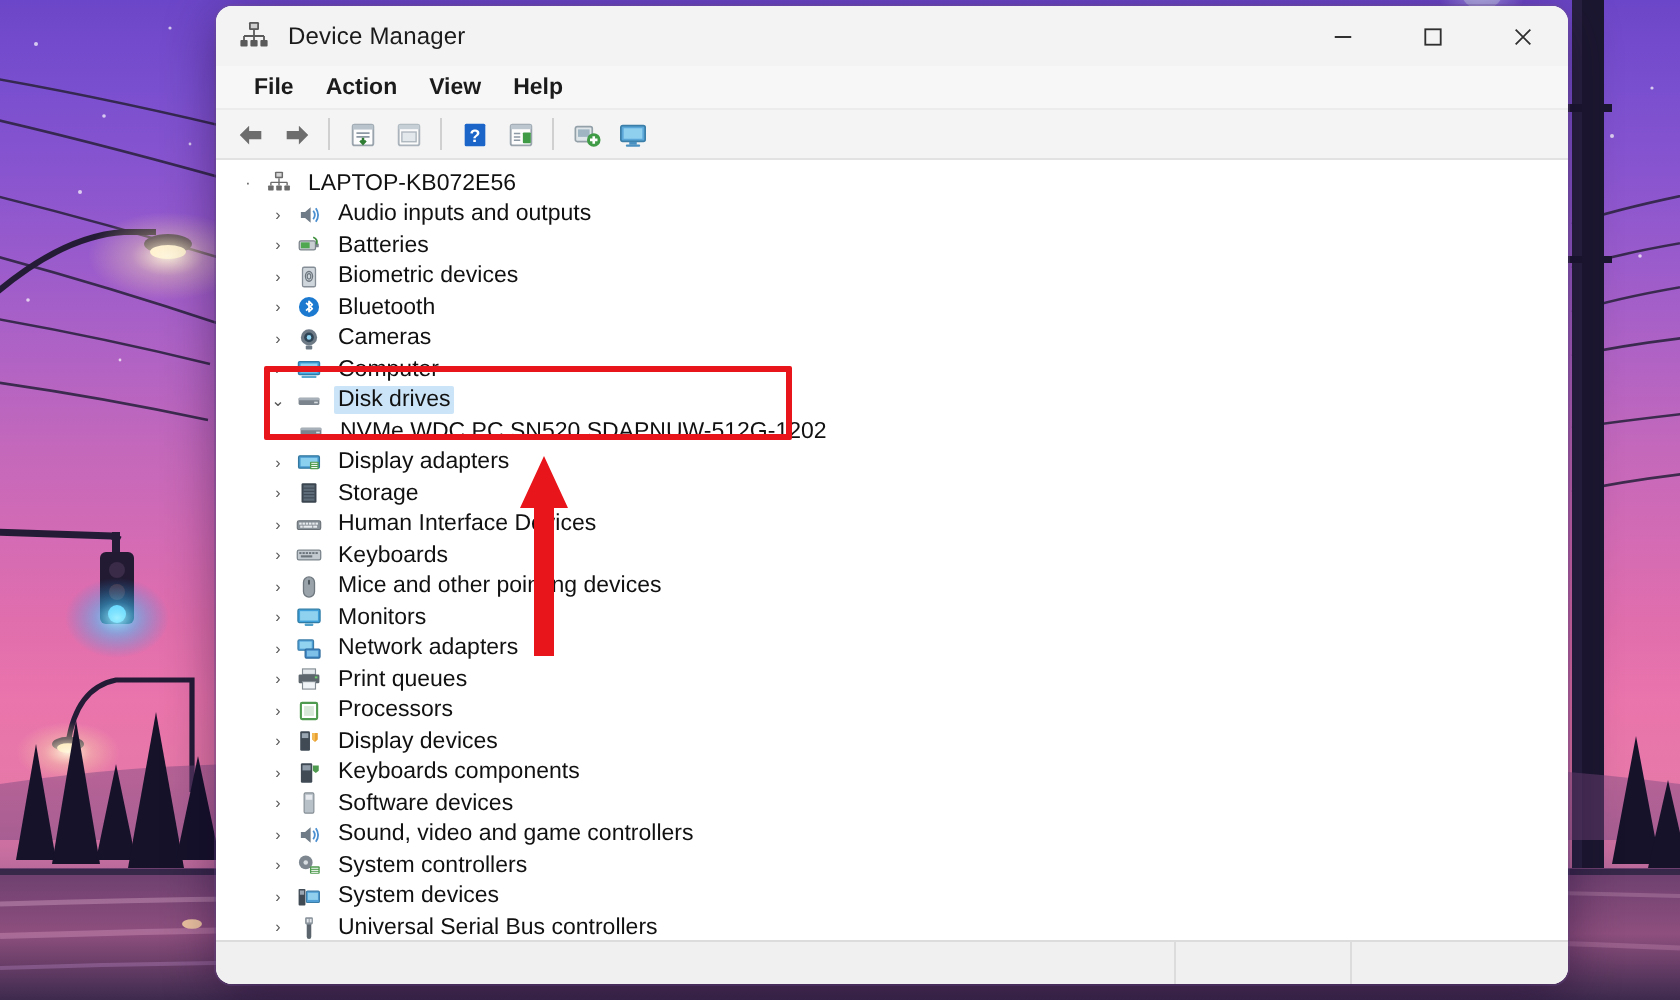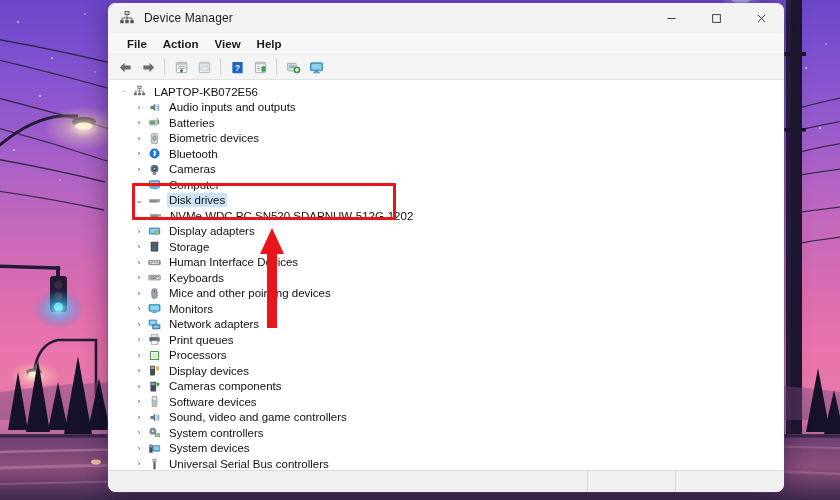--- a/index.html
+++ b/index.html
@@ -653,21 +653,21 @@
 
       <div class="tree-row indent-1">
         <span class="chev">›</span>
         <span class="ticon">
           <svg viewBox="0 0 16 16" width="13" height="13">
             <rect x="3" y="2" width="7" height="12" rx="0.8" fill="#3f4a55"></rect>
             <rect x="4" y="3.2" width="5" height="3.2" fill="#8f9ba7"></rect>
             <path d="M10.4 3.4 L14 3.4 L14 6.6 L12.2 8 L10.4 6.6 Z" fill="#4e9a4e"></path>
           </svg>
         </span>
-        <span class="tlabel">Cameras components</span>
+        <span class="tlabel">Keyboards components</span>
       </div>
 
       <div class="tree-row indent-1">
         <span class="chev">›</span>
         <span class="ticon">
           <svg viewBox="0 0 16 16" width="13" height="13">
             <rect x="5" y="1.8" width="6" height="12.4" rx="0.8" fill="#b9c1c8" stroke="#848d94" stroke-width="0.7"></rect>
             <rect x="6" y="3" width="4" height="3" fill="#e6eaee"></rect>
           </svg>
         </span>

